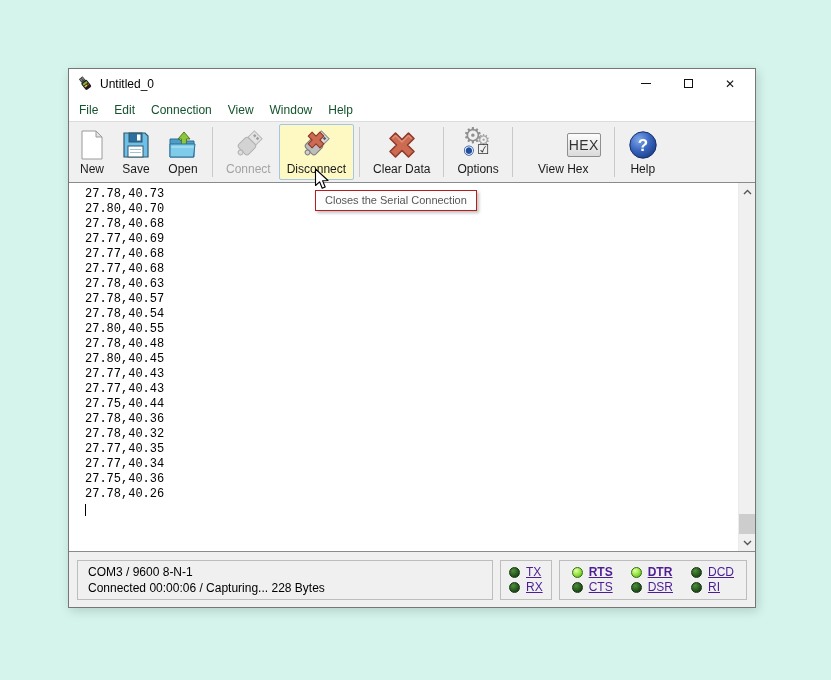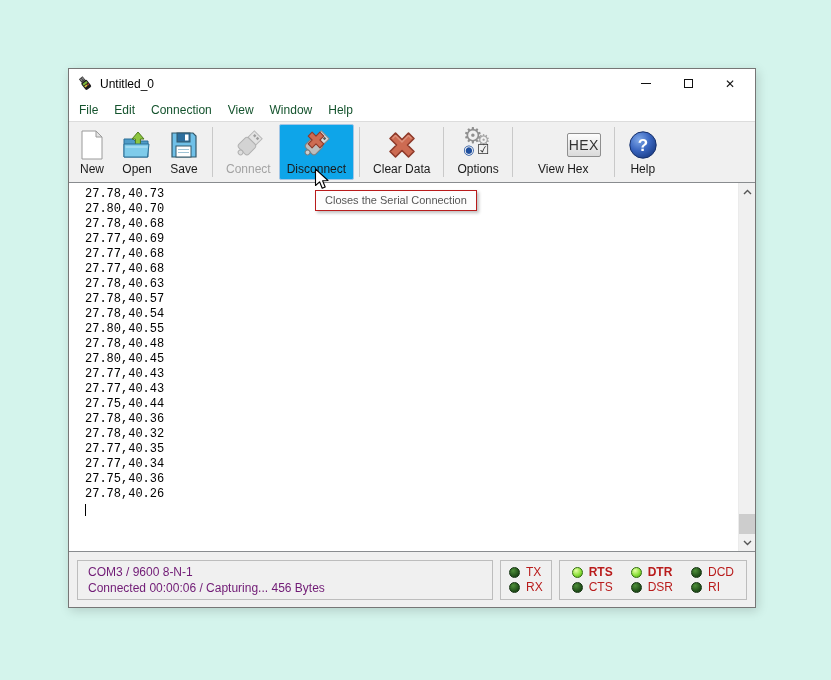--- a/index.html
+++ b/index.html
@@ -28,21 +28,21 @@
   .menu-item{ font-size:12px; color:#14532d; padding:3px 8px; cursor:default; }
 
   
   .toolbar{ height:61px; background:#f0f0f0; border-top:1px solid #dcdcdc; display:flex; align-items:center; padding:0 2px; flex:none; position:relative; }
   .tb-btn{ height:56px; display:flex; flex-direction:column; align-items:center; justify-content:flex-start;
            padding:3px 7px 2px; border:1px solid transparent; border-radius:2px; }
   .tb-btn .tb-ico{ height:33px; display:flex; align-items:center; justify-content:center; }
   .tb-btn .tb-label{ font-size:12px; color:#1a1a1a; white-space:nowrap; margin-top:1px; }
   .tb-btn.disabled .tb-label{ color:#a3a3a3; }
   .tb-btn.disabled .tb-ico{ opacity:.55; filter:grayscale(40%); }
-  .tb-btn.hover{ background:#0ea5e9; border-color:#a3c6e6; }
+  .tb-btn.hover{ background:#fef9c3; border-color:#a3c6e6; }
   .tb-sep{ width:1px; height:50px; background:#c9c9c9; margin:0 5px; flex:none; }
 
   .hexbox{ width:34px; height:24px; border:1px solid #8f8f8f; border-radius:2px;
            background:linear-gradient(#fdfdfd,#dadada); display:flex; align-items:center; justify-content:center;
            font-size:14px; color:#333; letter-spacing:.5px;margin-left:41px; }
   .options-ico{ position:relative; width:32px; height:32px; font-family:"DejaVu Sans", sans-serif; }
   .options-ico .gear1{ position:absolute; left:1px; top:-6px; font-size:22px; color:#8f8f8f; }
   .options-ico .gear2{ position:absolute; left:15px; top:2px; font-size:15px; color:#a5a5a5; }
   .options-ico .radio{ position:absolute; left:1px; top:13px; font-size:13px; color:#1f4f9e; }
   .options-ico .check{ position:absolute; left:15px; top:12px; font-size:14px; color:#333; }
@@ -56,28 +56,28 @@
 
   .scrollbar{ position:absolute; top:0; right:0; bottom:0; width:17px; background:#f0f0f0; border-left:1px solid #ebebeb; }
   .sb-arrow{ position:absolute; left:0; width:17px; height:17px; display:flex; align-items:center; justify-content:center; }
   .sb-up{ top:0; } .sb-down{ bottom:0; }
   .sb-thumb{ position:absolute; left:0; right:0; bottom:17px; height:20px; background:#cdcdcd; }
 
   
   .statusbar{ height:55px; background:#f0f0f0; flex:none; display:flex; align-items:center; padding:0 8px; gap:7px; }
   .sb-box{ border:1px solid #bdbdbd; height:40px; background:#f0f0f0; }
   .sb-info{ width:428px; padding:4px 10px; display:flex; flex-direction:column; justify-content:center; }
-  .sb-info .ln{ font-size:12px; color:#701a75; line-height:16px; white-space:nowrap; }
+  .sb-info .ln{ font-size:12px; color:#000000; line-height:16px; white-space:nowrap; }
   .sb-leds1{ width:52px; padding:4px 8px; display:grid; grid-template-rows:repeat(2,1fr); align-items:center; }
   .sb-leds2{ flex:1 1 auto; padding:4px 12px; display:grid; grid-template-rows:repeat(2,1fr); grid-auto-flow:column; column-gap:18px; align-items:center; }
   .led-item{ display:flex; align-items:center; gap:6px; }
   .led{ width:11px; height:11px; border-radius:50%; flex:none; }
   .led.off{ background:radial-gradient(circle at 35% 30%, #4e8f3a, #1d4a16 70%); border:1px solid #143311; }
   .led.on{ background:radial-gradient(circle at 35% 28%, #e7ffa6, #8ce03a 55%, #4d9a14); border:1px solid #2f6d0c; }
-  .led-label{ font-size:12px; color:#b91c1c; }
+  .led-label{ font-size:12px; color:#4c1d95;text-decoration:underline; }
   .led-label.bold{ font-weight:bold; }
 
   
   .tooltip{ position:absolute; left:246px; top:121px; height:21px; padding:3px 9px 0;
             background:#fdfdfd; border:1px solid #b91c1c; font-size:11px; color:#575757;
             box-shadow:2px 2px 3px rgba(0,0,0,.25); z-index:5; white-space:nowrap; }
   .mouse-cursor{ position:absolute; left:245px; top:99px; z-index:10; }
 </style>
 </head>
 <body>
@@ -126,42 +126,42 @@
         <svg width="26" height="30" viewBox="0 0 26 30">
           <path d="M3 1 h14 l6 6 v22 H3 z" fill="#fff" stroke="#9a9a9a"></path>
           <path d="M17 1 l6 6 h-6 z" fill="#e4e4e4" stroke="#9a9a9a"></path>
         </svg>
       </span>
       <span class="tb-label">New</span>
     </div>
 
     <div class="tb-btn">
       <span class="tb-ico">
-        <svg width="32" height="32" viewBox="0 0 32 32">
-          <path d="M3 10 h9 l2 2 h13 v16 H3 z" fill="#4f9cc8" stroke="#2a6f96"></path>
-          <path d="M17 3 l6 7 h-3.6 v6 h-5 v-6 H11 z" fill="#8dc63f" stroke="#4e7a1e"></path>
-          <path d="M3 15 h25 l-1.5 13 H3 z" fill="#7ecbea" stroke="#2a6f96"></path>
-          <rect x="4.5" y="17" width="22" height="2" fill="#a9ddf2" opacity=".8"></rect>
-        </svg>
-      </span>
-      <span class="tb-label">Open</span>
-    </div>
-
-    <div class="tb-btn">
-      <span class="tb-ico">
         <svg width="30" height="30" viewBox="0 0 30 30">
           <path d="M3 3 h21 l3 3 v21 H3 z" fill="#6fc0e8" stroke="#33586a" stroke-width="1.2"></path>
           <rect x="8" y="3" width="13" height="9" fill="#2d6f9e" stroke="#33586a"></rect>
           <rect x="16" y="4.5" width="3.5" height="6" fill="#fff"></rect>
           <rect x="7" y="16" width="15" height="11" fill="#fff" stroke="#33586a"></rect>
           <line x1="9" y1="19.5" x2="20" y2="19.5" stroke="#9fc4d6"></line>
           <line x1="9" y1="22.5" x2="20" y2="22.5" stroke="#9fc4d6"></line>
         </svg>
       </span>
       <span class="tb-label">Save</span>
+    </div>
+
+    <div class="tb-btn">
+      <span class="tb-ico">
+        <svg width="32" height="32" viewBox="0 0 32 32">
+          <path d="M3 10 h9 l2 2 h13 v16 H3 z" fill="#4f9cc8" stroke="#2a6f96"></path>
+          <path d="M17 3 l6 7 h-3.6 v6 h-5 v-6 H11 z" fill="#8dc63f" stroke="#4e7a1e"></path>
+          <path d="M3 15 h25 l-1.5 13 H3 z" fill="#7ecbea" stroke="#2a6f96"></path>
+          <rect x="4.5" y="17" width="22" height="2" fill="#a9ddf2" opacity=".8"></rect>
+        </svg>
+      </span>
+      <span class="tb-label">Open</span>
     </div>
 
     <div class="tb-sep"></div>
 
     <div class="tb-btn disabled">
       <span class="tb-ico">
         <svg width="32" height="32" viewBox="0 0 32 32">
           <g transform="rotate(45 16 16)">
             <rect x="10.5" y="1.5" width="11" height="9" fill="#d9d9d9" stroke="#8a8a8a"></rect>
             <rect x="13" y="3.5" width="2.4" height="2.4" fill="#5a5a5a"></rect>
@@ -287,21 +287,21 @@
         <svg width="9" height="6" viewBox="0 0 9 6">
             <path d="M1 1 L4.5 4.5 L8 1" fill="none" stroke="#555" stroke-width="1.4"></path>
           </svg>
       </div>
     </div>
   </div>
 
   <div class="statusbar">
     <div class="sb-box sb-info">
       <span class="ln">COM3 / 9600 8-N-1</span>
-      <span class="ln">Connected 00:00:06 / Capturing... 456 Bytes</span>
+      <span class="ln">Connected 00:00:06 / Capturing... 228 Bytes</span>
     </div>
     <div class="sb-box sb-leds1">
         <div class="led-item">
           <span class="led off"></span>
           <span class="led-label">TX</span>
         </div>
         <div class="led-item">
           <span class="led off"></span>
           <span class="led-label">RX</span>
         </div>

